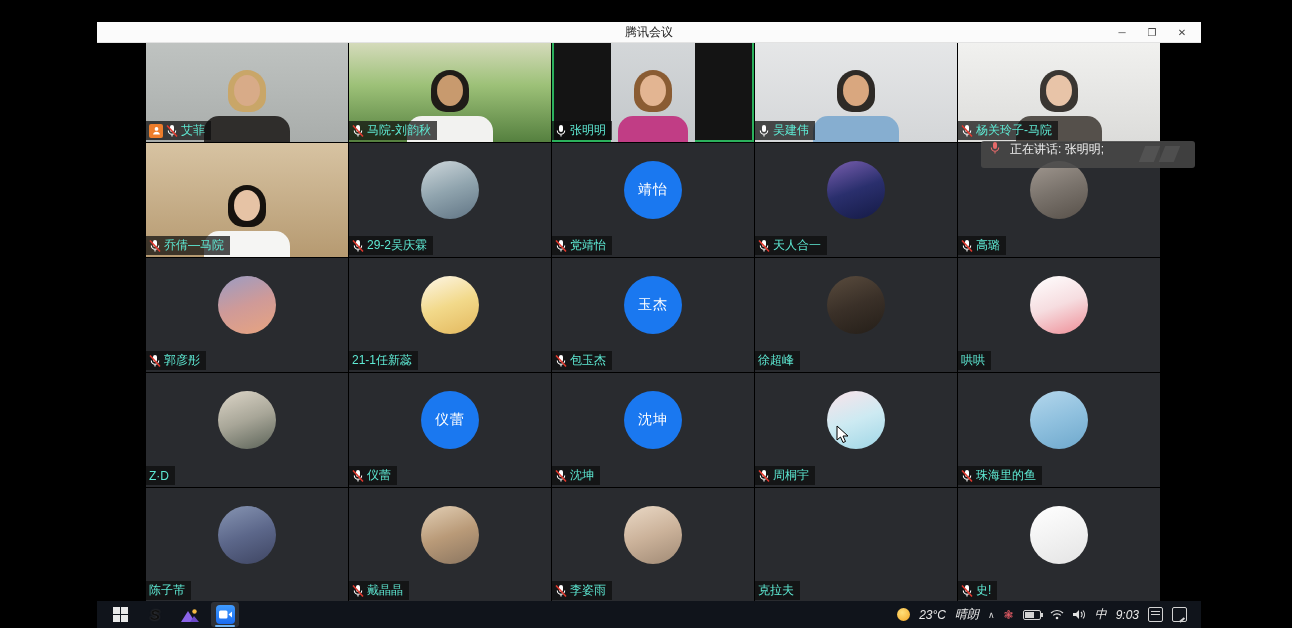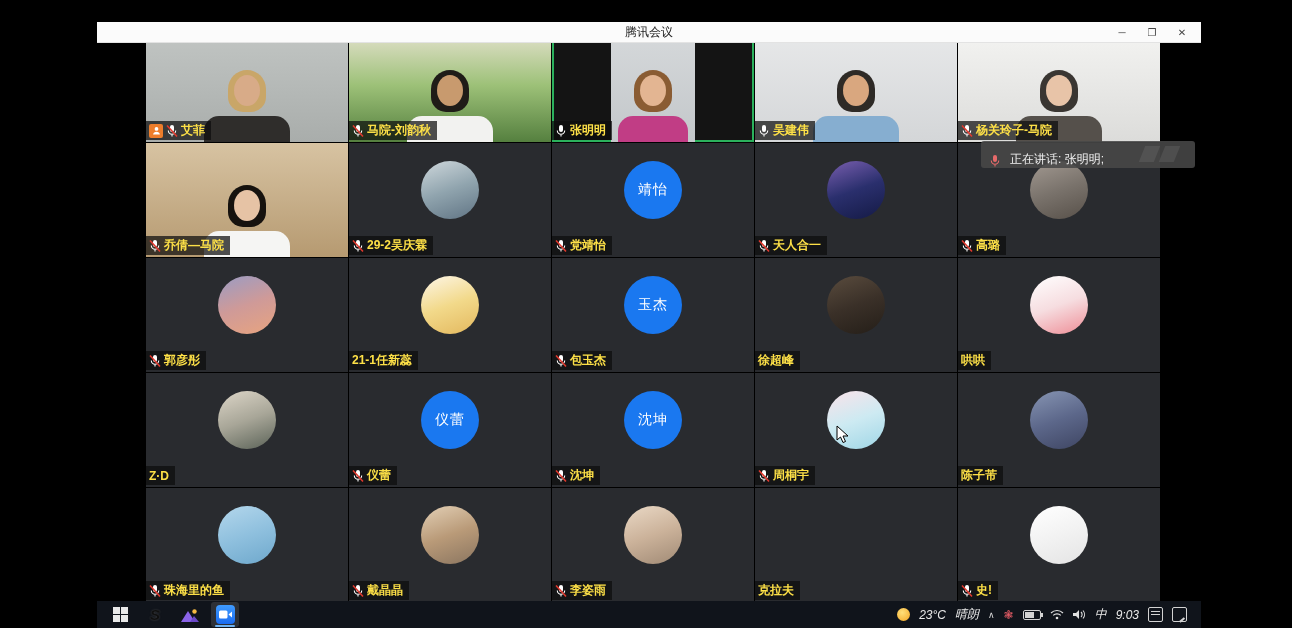--- a/index.html
+++ b/index.html
@@ -26,27 +26,27 @@
     border-radius:19px 19px 15px 15px;}
   .head{position:absolute;top:5px;left:50%;transform:translateX(-50%);width:26px;height:31px;border-radius:50%;}
   .pbody{position:absolute;bottom:-8px;left:50%;transform:translateX(-50%);width:86px;height:34px;
     border-radius:15px 15px 0 0;}
   .portrait .pbody{width:70px;}
   .avatar{position:absolute;top:18px;left:50%;transform:translateX(-50%);width:58px;height:58px;
     border-radius:50%;display:flex;align-items:center;justify-content:center;}
   .avatar-text{color:#fff;font-size:14px;letter-spacing:1px;}
   .label{position:absolute;left:0;bottom:2px;display:flex;align-items:center;gap:3px;
     background:rgba(12,12,12,.72);padding:1px 6px 1px 3px;height:17px;max-width:96%;z-index:3;}
-  .label .name{color:#fde047;font-size:12px;white-space:nowrap;font-weight:bold;}
+  .label .name{color:#5eead4;font-size:12px;white-space:nowrap;}
   .host-badge{width:14px;height:14px;background:#ed7d2b;border-radius:2px;
     display:inline-flex;align-items:center;justify-content:center;flex:0 0 auto;}
   .micwrap{display:inline-flex;flex:0 0 auto;}
   
   #toast{position:absolute;left:884px;top:135px;width:198px;height:27px;
-    background:rgba(72,72,72,.88);border-radius:3px;display:flex;align-items:flex-end;
+    background:rgba(72,72,72,.88);border-radius:3px;display:flex;align-items:flex-start;
     padding:0 8px;gap:9px;z-index:6;overflow:hidden;}
   #toast .toast-text{color:#f0f0f0;font-size:12px;white-space:nowrap;}
   .wm{position:absolute;top:5px;width:15px;height:16px;background:rgba(255,255,255,.08);
     transform:skewX(-22deg);}
   
   #cursor{position:absolute;left:739px;top:419px;z-index:7;}
   
   #taskbar{position:absolute;left:0;bottom:0;width:100%;height:27px;background:#10141b;
     display:flex;align-items:center;z-index:9;}
   .apps{display:flex;align-items:center;gap:7px;padding-left:9px;}
@@ -446,45 +446,45 @@
           <line x1="6" y1="10.4" x2="6" y2="12.4" stroke="#fff" stroke-width="1.1"></line>
           <line x1="1" y1="1.5" x2="11" y2="12.5" stroke="#e0392e" stroke-width="1.6"></line>
         </svg>
       </span>
 
       <span class="name">周桐宇</span>
     </div>
   </div>
       <div class="tile">
 
+    <div class="avatar" style="background: linear-gradient(160deg, rgb(180, 215, 236), rgb(143, 192, 222), rgb(110, 168, 204));">
+      
+    </div>
+    <div class="label">
+
+      <span class="micwrap">
+        <svg width="12" height="14" viewBox="0 0 12 14">
+          <rect x="4" y="1" width="4" height="7" rx="2" fill="#fff"></rect>
+          <path d="M2.3 6.5a3.7 3.7 0 0 0 7.4 0" stroke="#fff" fill="none" stroke-width="1.1"></path>
+          <line x1="6" y1="10.4" x2="6" y2="12.4" stroke="#fff" stroke-width="1.1"></line>
+          <line x1="1" y1="1.5" x2="11" y2="12.5" stroke="#e0392e" stroke-width="1.6"></line>
+        </svg>
+      </span>
+
+      <span class="name">珠海里的鱼</span>
+    </div>
+  </div>
+      <div class="tile">
+
     <div class="avatar" style="background: linear-gradient(160deg, rgb(135, 149, 179), rgb(92, 103, 138), rgb(62, 69, 98));">
       
     </div>
     <div class="label">
 
       <span class="name">陈子芾</span>
-    </div>
-  </div>
-      <div class="tile">
-
-    <div class="avatar" style="background: linear-gradient(160deg, rgb(180, 215, 236), rgb(143, 192, 222), rgb(110, 168, 204));">
-      
-    </div>
-    <div class="label">
-
-      <span class="micwrap">
-        <svg width="12" height="14" viewBox="0 0 12 14">
-          <rect x="4" y="1" width="4" height="7" rx="2" fill="#fff"></rect>
-          <path d="M2.3 6.5a3.7 3.7 0 0 0 7.4 0" stroke="#fff" fill="none" stroke-width="1.1"></path>
-          <line x1="6" y1="10.4" x2="6" y2="12.4" stroke="#fff" stroke-width="1.1"></line>
-          <line x1="1" y1="1.5" x2="11" y2="12.5" stroke="#e0392e" stroke-width="1.6"></line>
-        </svg>
-      </span>
-
-      <span class="name">珠海里的鱼</span>
     </div>
   </div>
       <div class="tile">
 
     <div class="avatar" style="background: linear-gradient(160deg, rgb(227, 208, 182), rgb(185, 154, 120), rgb(138, 117, 96));">
       
     </div>
     <div class="label">
 
       <span class="micwrap">

